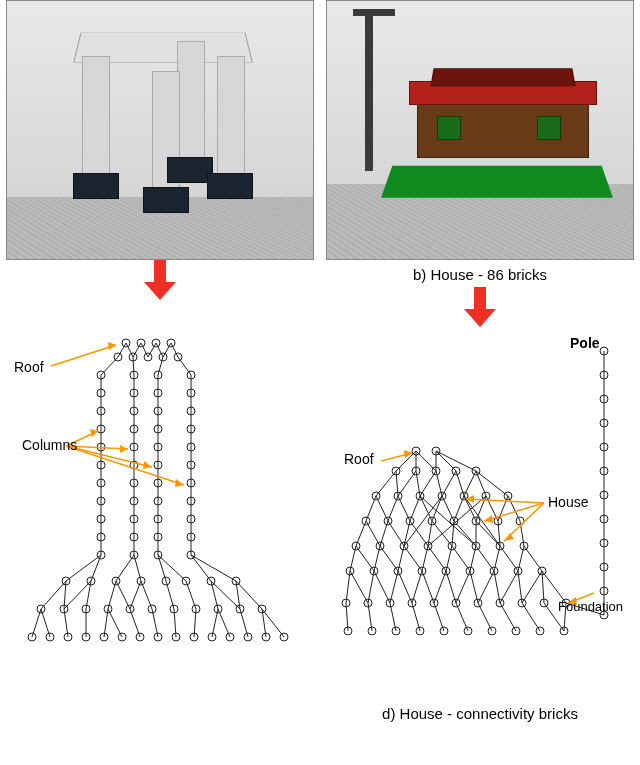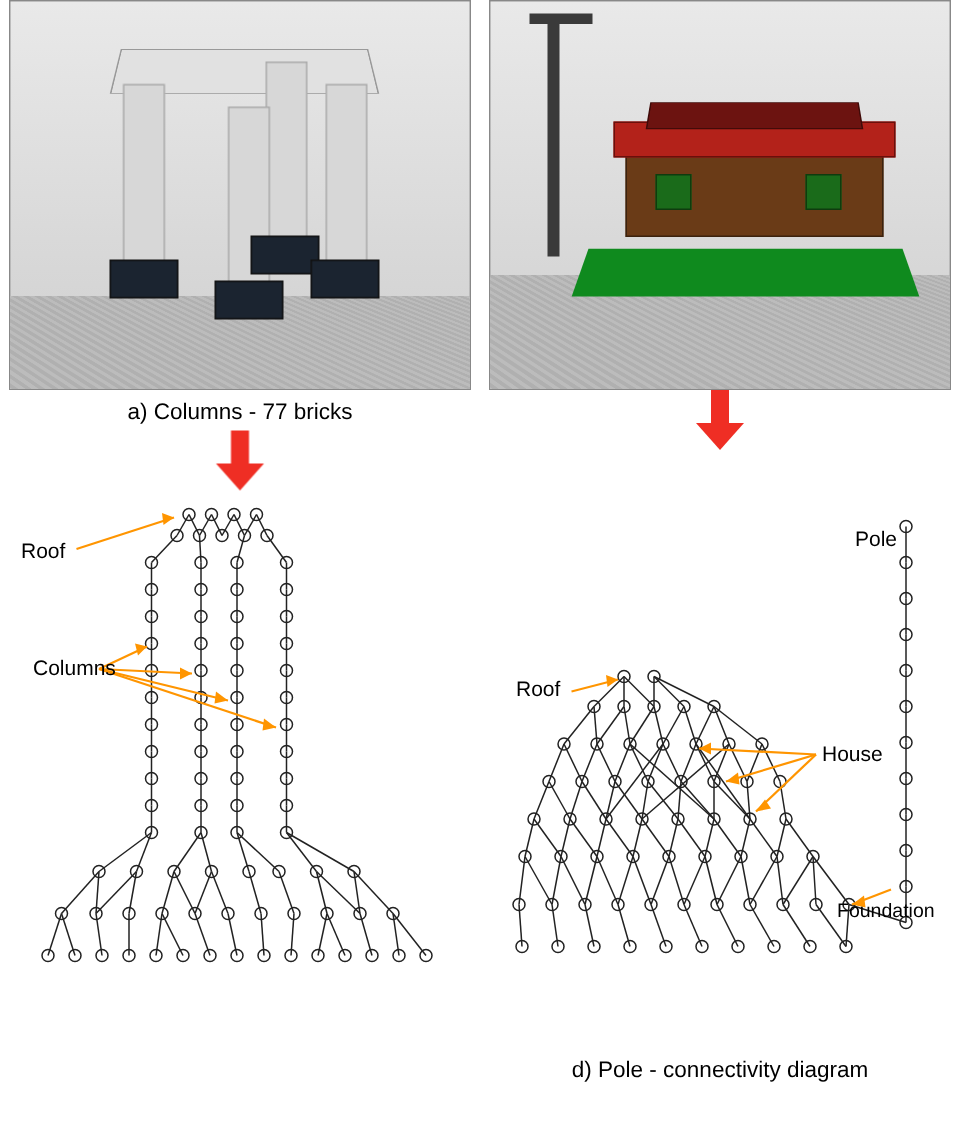--- a/index.html
+++ b/index.html
@@ -121,36 +121,36 @@
       <div class="topslab"></div>
       <div class="col colA4"></div>
       <div class="col colA1"></div>
       <div class="col colA3"></div>
       <div class="col colA2"></div>
       <div class="foot f4"></div>
       <div class="foot f1"></div>
       <div class="foot f3"></div>
       <div class="foot f2"></div>
     </div>
-    <div class="caption">a) Columns - 77 bricks</div>
     <div class="arrow-down"></div>
   </div>
 
   <div class="panel">
     <div class="render renderB">
       <div class="floorB"></div>
       <div class="grass"></div>
       <div class="pole"></div>
       <div class="poletop"></div>
       <div class="walls"></div>
       <div class="window w1"></div>
       <div class="window w2"></div>
       <div class="roofbase"></div>
       <div class="rooftop"></div>
     </div>
+    <div class="caption">b) House - 86 bricks</div>
     <div class="arrow-down"></div>
   </div>
 
   <div class="panel">
     <div class="diagram">
       <svg class="conn">
 
         <g id="roofc">
           <circle cx="120" cy="12" r="4"></circle>
             <circle cx="135" cy="12" r="4"></circle>
@@ -570,19 +570,19 @@
           <polygon class="ohead" points="140,168 148,164 148,172"></polygon>
         <path class="opath" d="M218,172 L158,190"></path>
           <polygon class="ohead" points="158,190 166,184 167,192"></polygon>
         <path class="opath" d="M218,172 L178,210"></path>
           <polygon class="ohead" points="178,210 184,202 188,208"></polygon>
         <path class="opath" d="M268,262 L242,272"></path>
           <polygon class="ohead" points="242,272 250,266 251,274"></polygon>
       </svg>
       <div class="clabel" style="left:18px;top:120px;">Roof</div>
       <div class="clabel" style="left:222px;top:163px;">House</div>
-      <div class="clabel" style="left:244px;top:20px;">Pole</div>
+      <div class="clabel" style="left:244px;top:4px;font-weight:bold;">Pole</div>
       <div class="clabel" style="left:232px;top:268px;font-size:13px;">Foundation</div>
     </div>
-    <div class="caption">d) Pole - connectivity diagram</div>
+    <div class="caption">d) House - connectivity bricks</div>
   </div>
 
 </div>
 
 </body></html>

